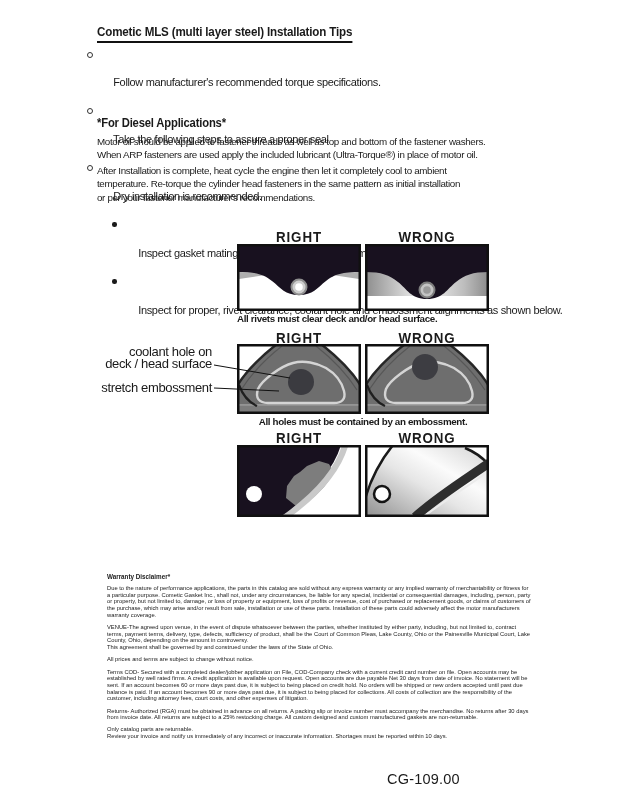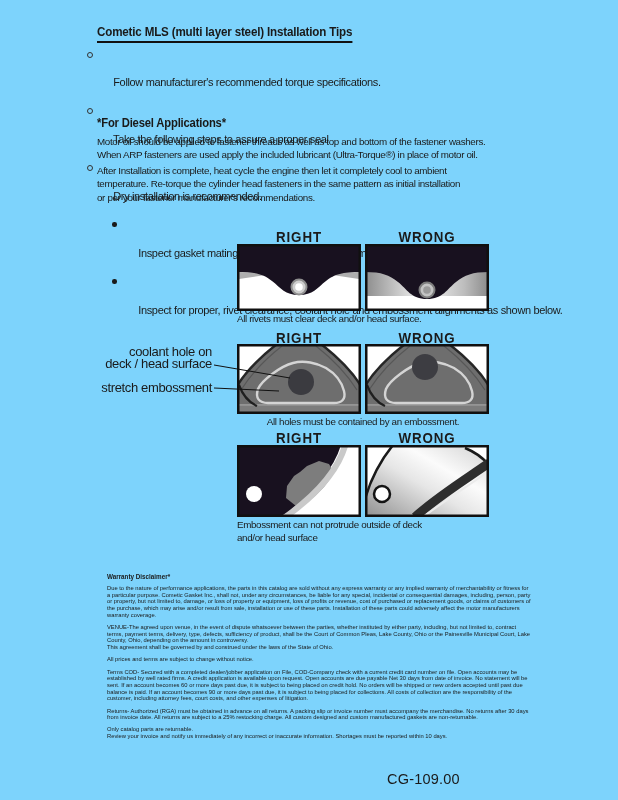--- a/index.html
+++ b/index.html
@@ -1,19 +1,19 @@
 <!DOCTYPE html>
 <html><head>
 <meta charset="utf-8">
 <style>
   html,body{margin:0;padding:0;background:#e8e8e8;}
   .page{
     position:relative;
     width:618px;height:800px;
-    background:#7dd3fc;
+    background:#ffffff;
     font-family:"Liberation Sans", sans-serif;
     color:#1a1a1a;
     overflow:hidden;
     margin:0 auto;
   }
   .title{
     position:absolute;left:97px;top:24px;
     font-size:13.5px;font-weight:bold;
     letter-spacing:-0.2px;
     transform:scaleX(0.86);transform-origin:left top;
@@ -53,21 +53,21 @@
   }
   .rw-right{left:237px;}
   .rw-wrong{left:365px;}
   .panel{position:absolute;display:block;}
   .pn-left{left:237px;}
   .pn-right{left:365px;}
   .pn-row1{top:15px;}
   .pn-row2{top:14px;}
   .pn-row3{top:15px;}
   .fig-cap{
-    position:absolute;font-size:9.8px;letter-spacing:-0.35px;line-height:12.5px;white-space:pre;
+    position:absolute;font-size:9.8px;letter-spacing:-0.35px;line-height:12.5px;white-space:pre;font-weight:bold;
   }
   .cap-rivets{left:237px;top:84px;}
   .cap-holes{left:237px;top:86px;width:252px;text-align:center;}
   .cap-emboss{left:237px;top:89px;}
   .annot{
     position:absolute;font-size:13px;letter-spacing:-0.35px;line-height:11.5px;
     text-align:right;white-space:pre;
   }
   .an-coolant{left:62px;top:16px;width:150px;}
   .an-emboss{left:62px;top:52px;width:150px;}
@@ -226,22 +226,20 @@
       <rect x="0" y="0" width="124" height="72" fill="#ffffff"></rect>
       <path d="M28,0 C16,15 6,33 0,54 L0,72 H124 V20 C118,13 110,7 100,3 C80,-2 50,-2 28,0 Z" fill="url(#g3)"></path>
       <path d="M28,0 C16,15 6,33 0,54" stroke="#1a1a1a" stroke-width="2.5" fill="none"></path>
       <path d="M100,3 C110,7 118,13 124,20" stroke="#1a1a1a" stroke-width="2.5" fill="none"></path>
       <path d="M124,18 C98,36 72,52 50,72" stroke="#2e2e2e" stroke-width="9" fill="none"></path>
       <path d="M124,26 C100,43 78,57 58,72" stroke="#ebebeb" stroke-width="2" fill="none"></path>
       <circle cx="17" cy="49" r="8" fill="#ffffff" stroke="#141414" stroke-width="2.5"></circle>
       <rect x="1.25" y="1.25" width="121.5" height="69.5" fill="none" stroke="#101010" stroke-width="2.5"></rect>
     </svg>
 
-    <div class="fig-cap cap-emboss">Embossment can not protrude outside of deck
-and/or head surface</div>
   </div>
 
   <div class="disclaimer">
     <div class="disc-h">Warranty Disclaimer*</div>
     <p class="disc-p">Due to the nature of performance applications, the parts in this catalog are sold without any express warranty or any implied warranty of merchantability or fitness for a particular purpose.  Cometic Gasket Inc., shall not, under any circumstances, be liable for any special, incidental or consequential damages, including, person, party or property, but not limited to, damage, or loss of property or equipment, loss of profits or revenue, cost of purchased or replacement goods, or claims of customers of the purchase, which may arise and/or result from sale, installation or use of these parts.  Installation of these parts could adversely affect the motor manufacturers warranty coverage.</p>
     <p class="disc-p">VENUE-The agreed upon venue, in the event of dispute whatsoever between the parties, whether instituted by either party, including, but not limited to, contract terms, payment terms, delivery, type, defects, sufficiency of product, shall be the Court of Common Pleas, Lake County, Ohio or the Painesville Municipal Court, Lake County, Ohio, depending on the amount in controversy.
 This agreement shall be governed by and construed under the laws of the State of Ohio.</p>
     <p class="disc-p">All prices and terms are subject to change without notice.</p>
     <p class="disc-p">Terms COD- Secured with a completed dealer/jobber application on File, COD-Company check with a current credit card number on file.  Open accounts may be established by well rated firms.  A credit application is available upon request.  Open accounts are due payable Net 30 days from date of invoice.  No statement will be sent.  If an account becomes 60 or more days past due, it is subject to being placed on credit hold.  No orders will be shipped or new orders accepted until past due balance is paid.  If an account becomes 90 or more days past due, it is subject to being placed for collections.  All costs of collection are the responsibility of the customer, including attorney fees, court costs, and other expenses of litigation.</p>
     <p class="disc-p">Returns- Authorized (RGA) must be obtained in advance on all returns.  A packing slip or invoice number must accompany the merchandise.  No returns after 30 days from invoice date.  All returns are subject to a 25% restocking charge.  All custom designed and custom manufactured gaskets are non-returnable.</p>

